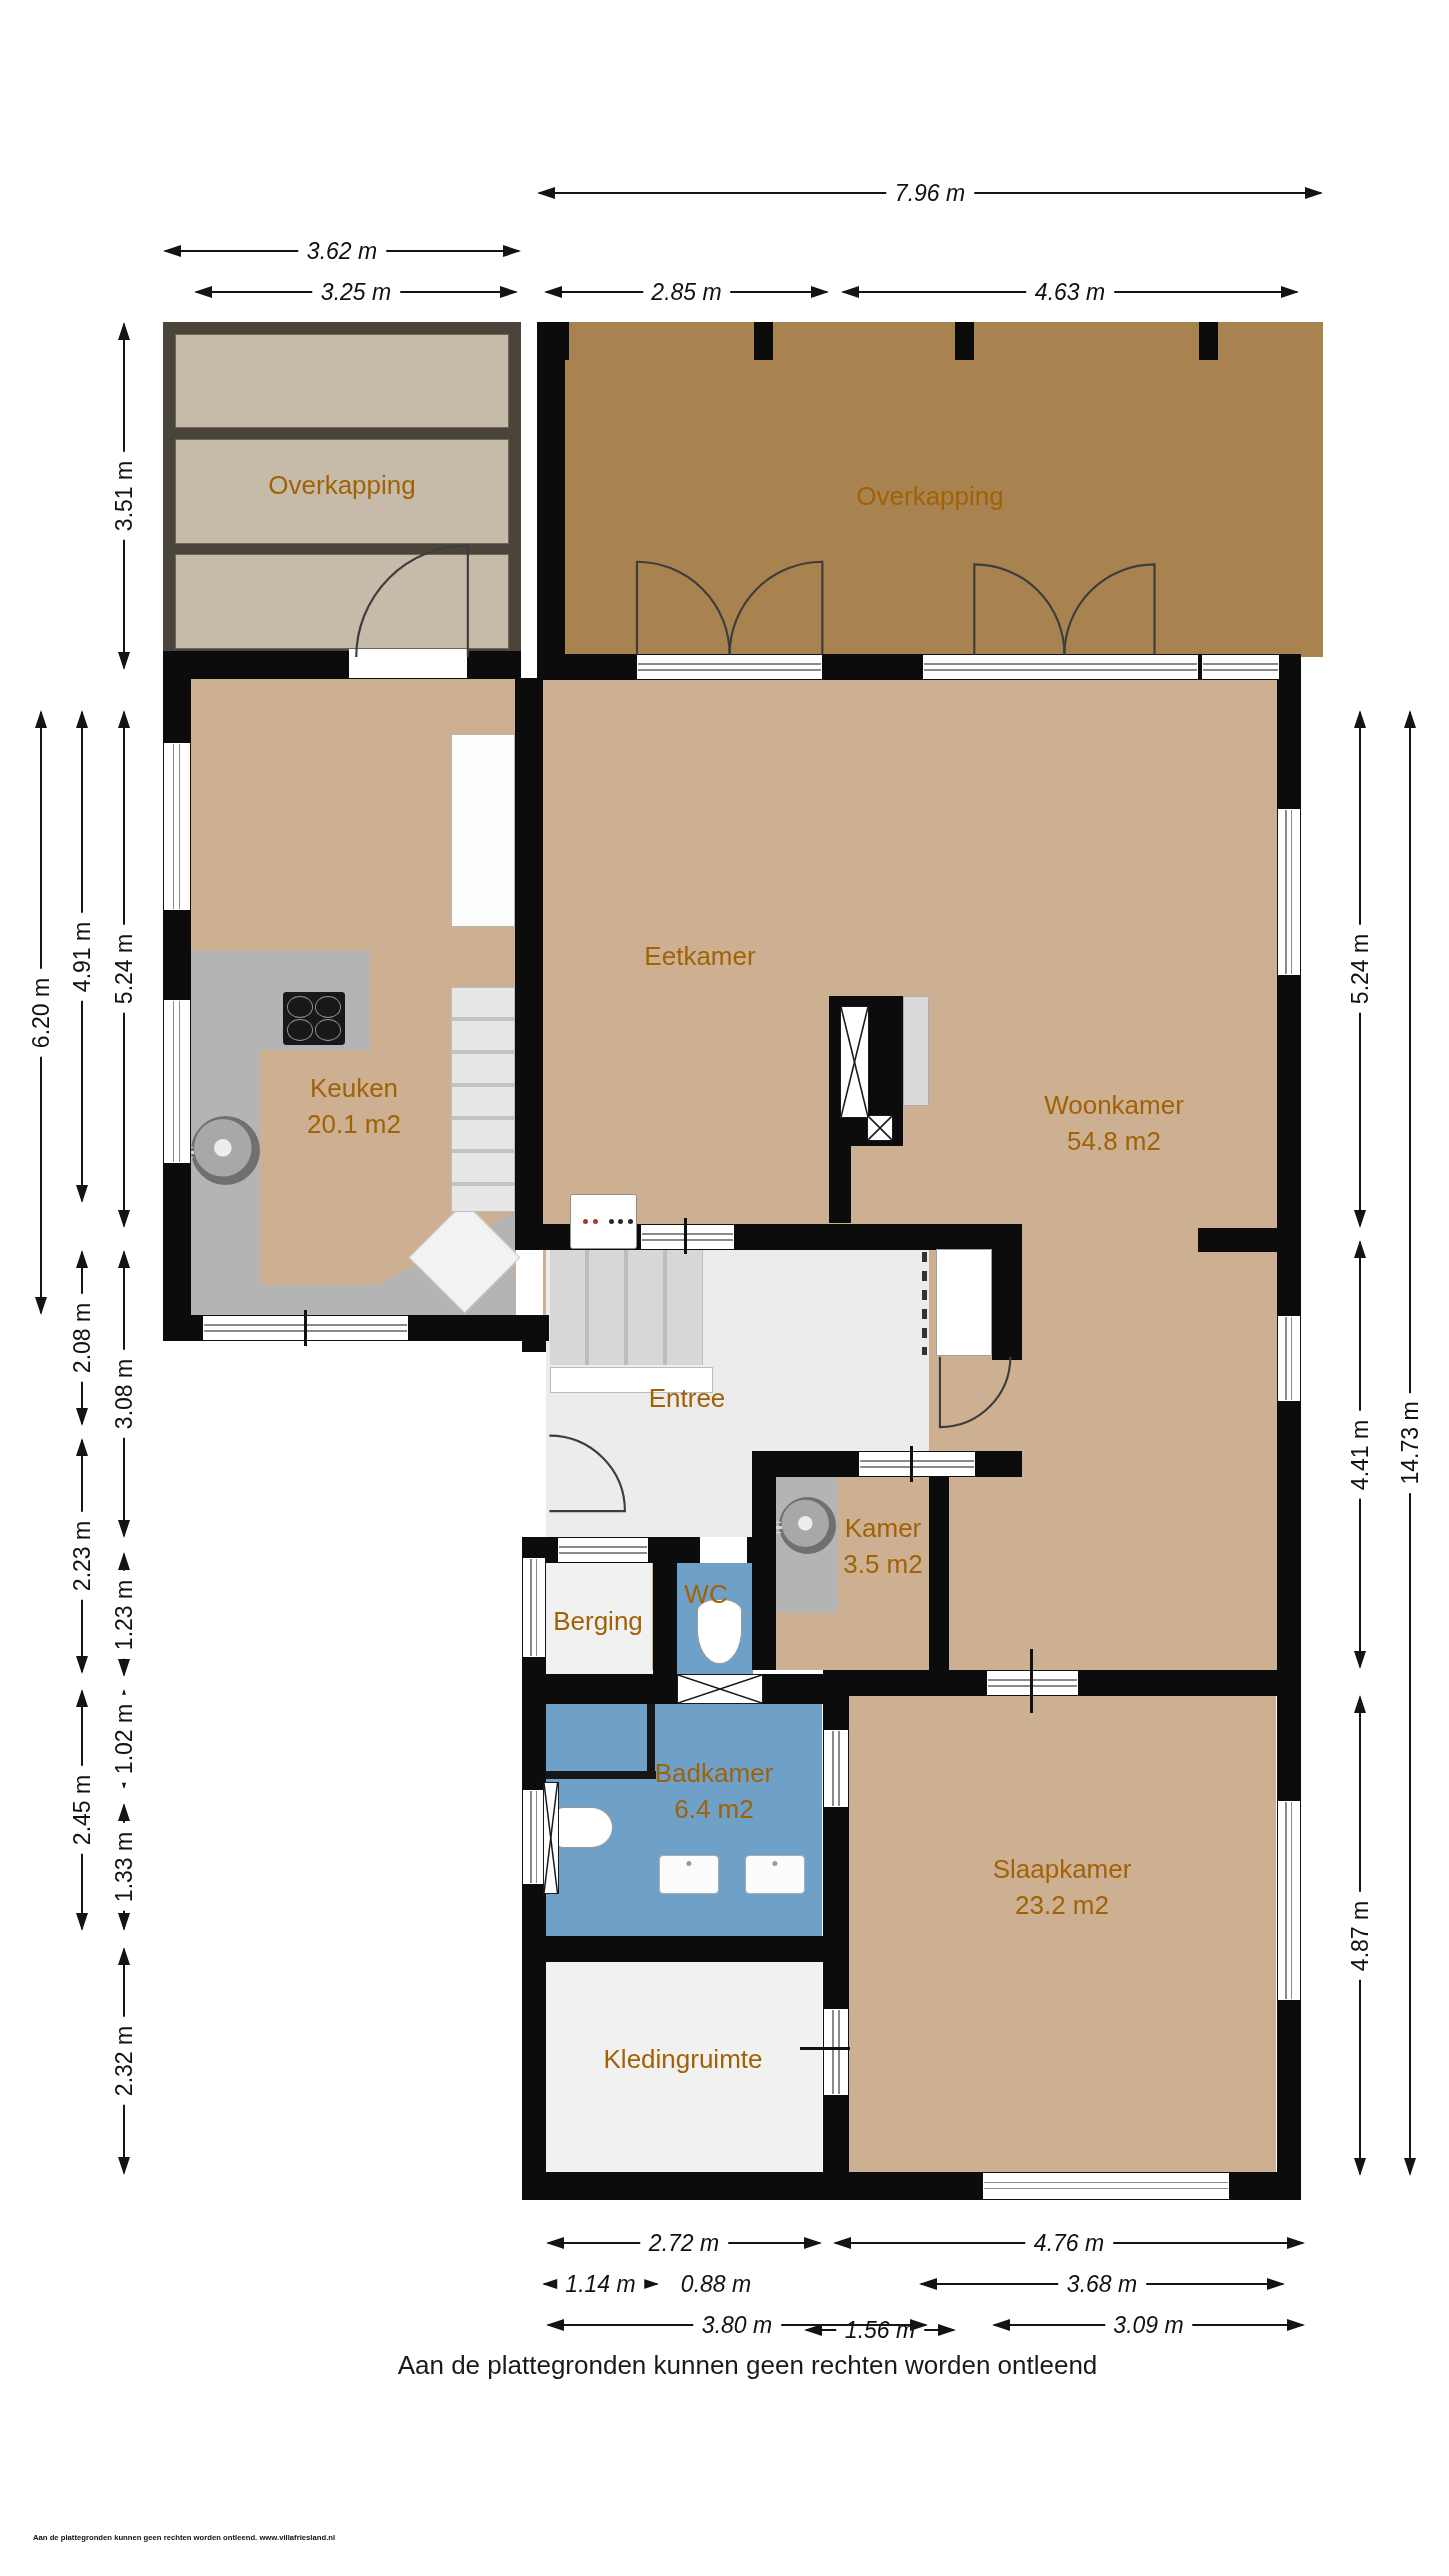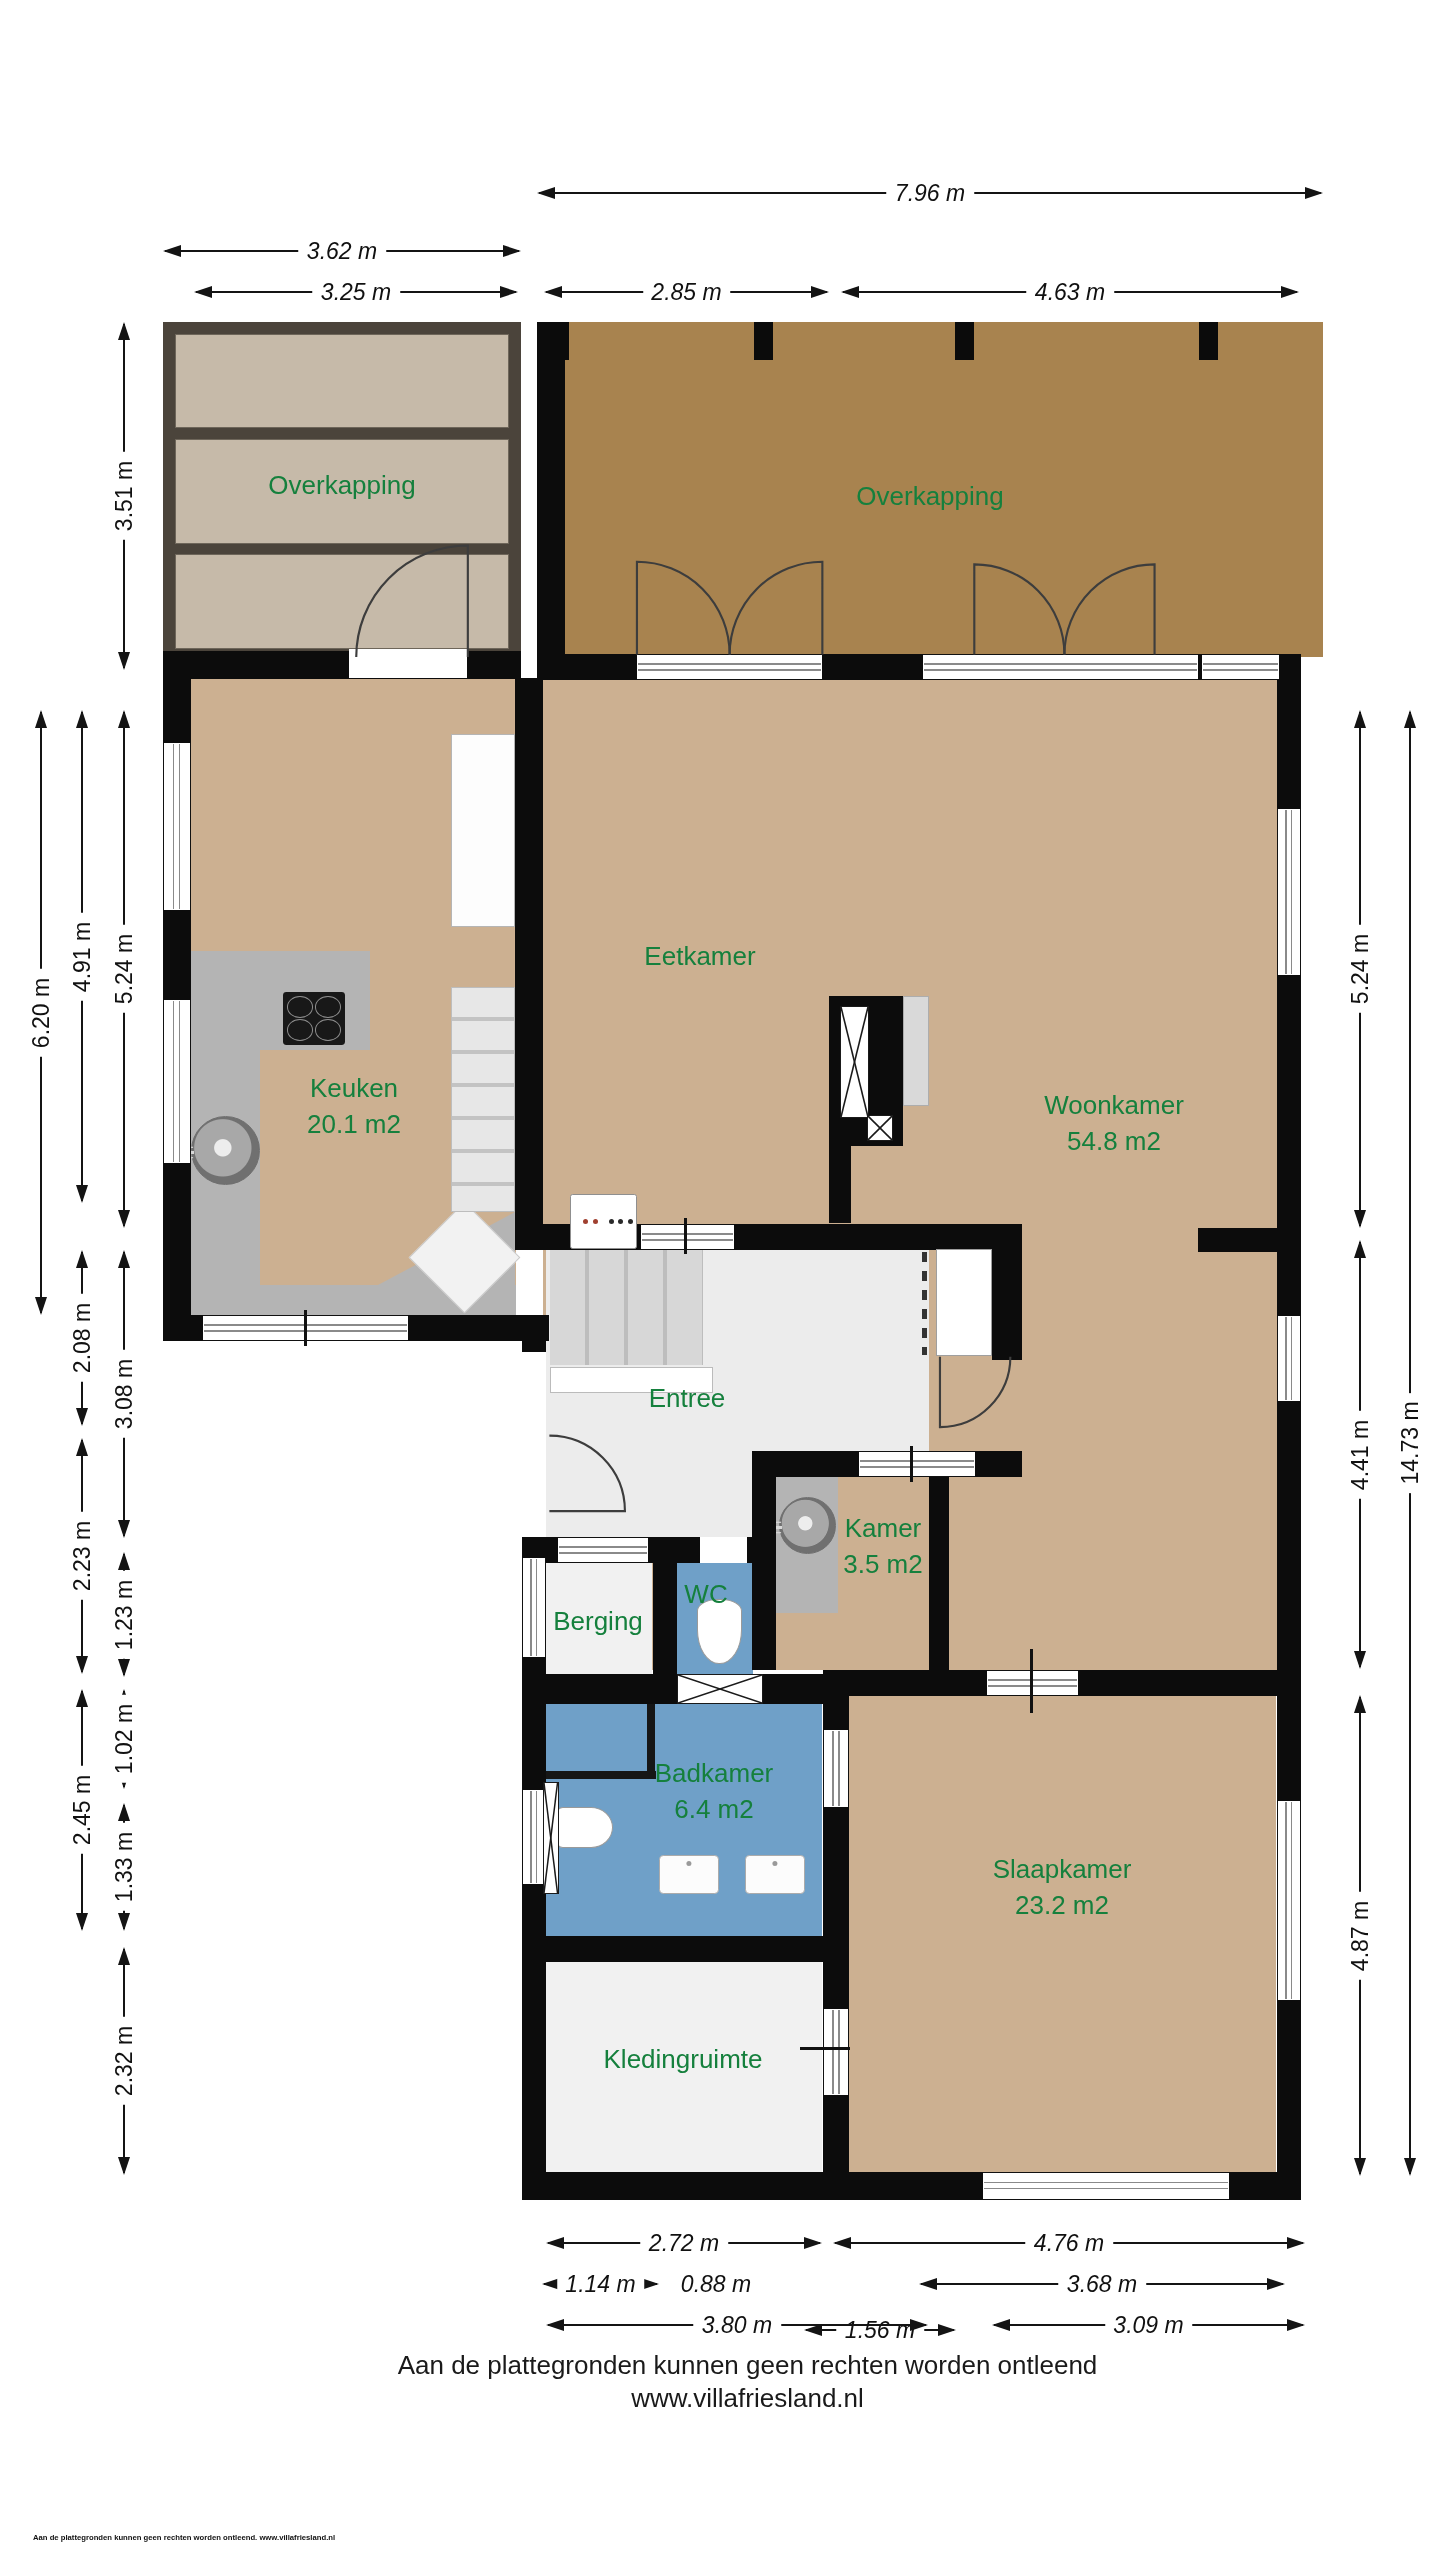--- a/index.html
+++ b/index.html
@@ -16,21 +16,21 @@
   .win-h{border-top:1.7px solid #111;border-bottom:1.7px solid #111;}
   .win-h::before,.win-h::after{content:"";position:absolute;left:0.9px;right:0.9px;height:1.7px;background:#8a8a8a;}
   .win-h::before{top:34%}.win-h::after{top:58%}
   .win-v{border-left:1.7px solid #111;border-right:1.7px solid #111;}
   .win-v::before,.win-v::after{content:"";position:absolute;top:0.9px;bottom:0.9px;width:1.7px;background:#8a8a8a;}
   .win-v::before{left:34%}.win-v::after{left:58%}
   .over{position:absolute;z-index:5;}
   .tick{position:absolute;z-index:5;background:#111;}
   #arcs{position:absolute;left:0;top:0;z-index:6;pointer-events:none;}
   .rlabel{position:absolute;z-index:7;transform:translate(-50%,-50%);text-align:center;
-          color:#15803d;font-size:26px;line-height:36px;white-space:nowrap;}
+          color:#a16207;font-size:26px;line-height:36px;white-space:nowrap;}
   
   .ovframe{position:absolute;z-index:1;}
   .ovpanel{position:absolute;border:0.9px solid #6e665a;box-sizing:border-box;}
   .post{position:absolute;z-index:3;background:#0b0b0b;}
   
   .counter{background:#b4b4b4;}
   .tri{background:#b4b4b4;clip-path:polygon(0 100%,100% 0,100% 100%);}
   .winder{background:#f2f2f2;border:0.9px solid #c9c9c9;transform:rotate(45deg);box-sizing:border-box;}
   .cooktop{background:#181818;border-radius:3.4px;display:grid;grid-template-columns:1fr 1fr;padding:4.3px;box-sizing:border-box;gap:1.7px;}
   .cooktop i{border:1.7px solid #8f8f8f;border-radius:50%;display:block;}
@@ -397,17 +397,16 @@
       <path d="M 415 765 A 130 130 0 0 1 545 635 L 545 765" fill="none" stroke="#3d3d3d" stroke-width="2.5"></path>
       <path d="M 850 762 A 108 108 0 0 0 742 654 L 742 762" fill="none" stroke="#3d3d3d" stroke-width="2.5"></path>
       <path d="M 850 762 A 108 108 0 0 1 958 654 L 958 762" fill="none" stroke="#3d3d3d" stroke-width="2.5"></path>
       <path d="M 1240 762 A 105 105 0 0 0 1135 657 L 1135 762" fill="none" stroke="#3d3d3d" stroke-width="2.5"></path>
       <path d="M 1240 762 A 105 105 0 0 1 1345 657 L 1345 762" fill="none" stroke="#3d3d3d" stroke-width="2.5"></path>
       <path d="M 640 1672 A 88 88 0 0 1 728 1760 L 640 1760" fill="none" stroke="#3d3d3d" stroke-width="2.5"></path>
       <path d="M 1177 1580 A 82 82 0 0 1 1095 1662 L 1095 1580" fill="none" stroke="#3d3d3d" stroke-width="2.5"></path>
     </svg>
   <div class="footer">
     <div>Aan de plattegronden kunnen geen rechten worden ontleend</div>
-    <div>www.villafriesland.nl</div>
   </div>
   <div class="fineprint">Aan de plattegronden kunnen geen rechten worden ontleend. www.villafriesland.nl</div>
 </div>
 
 
 </body></html>

